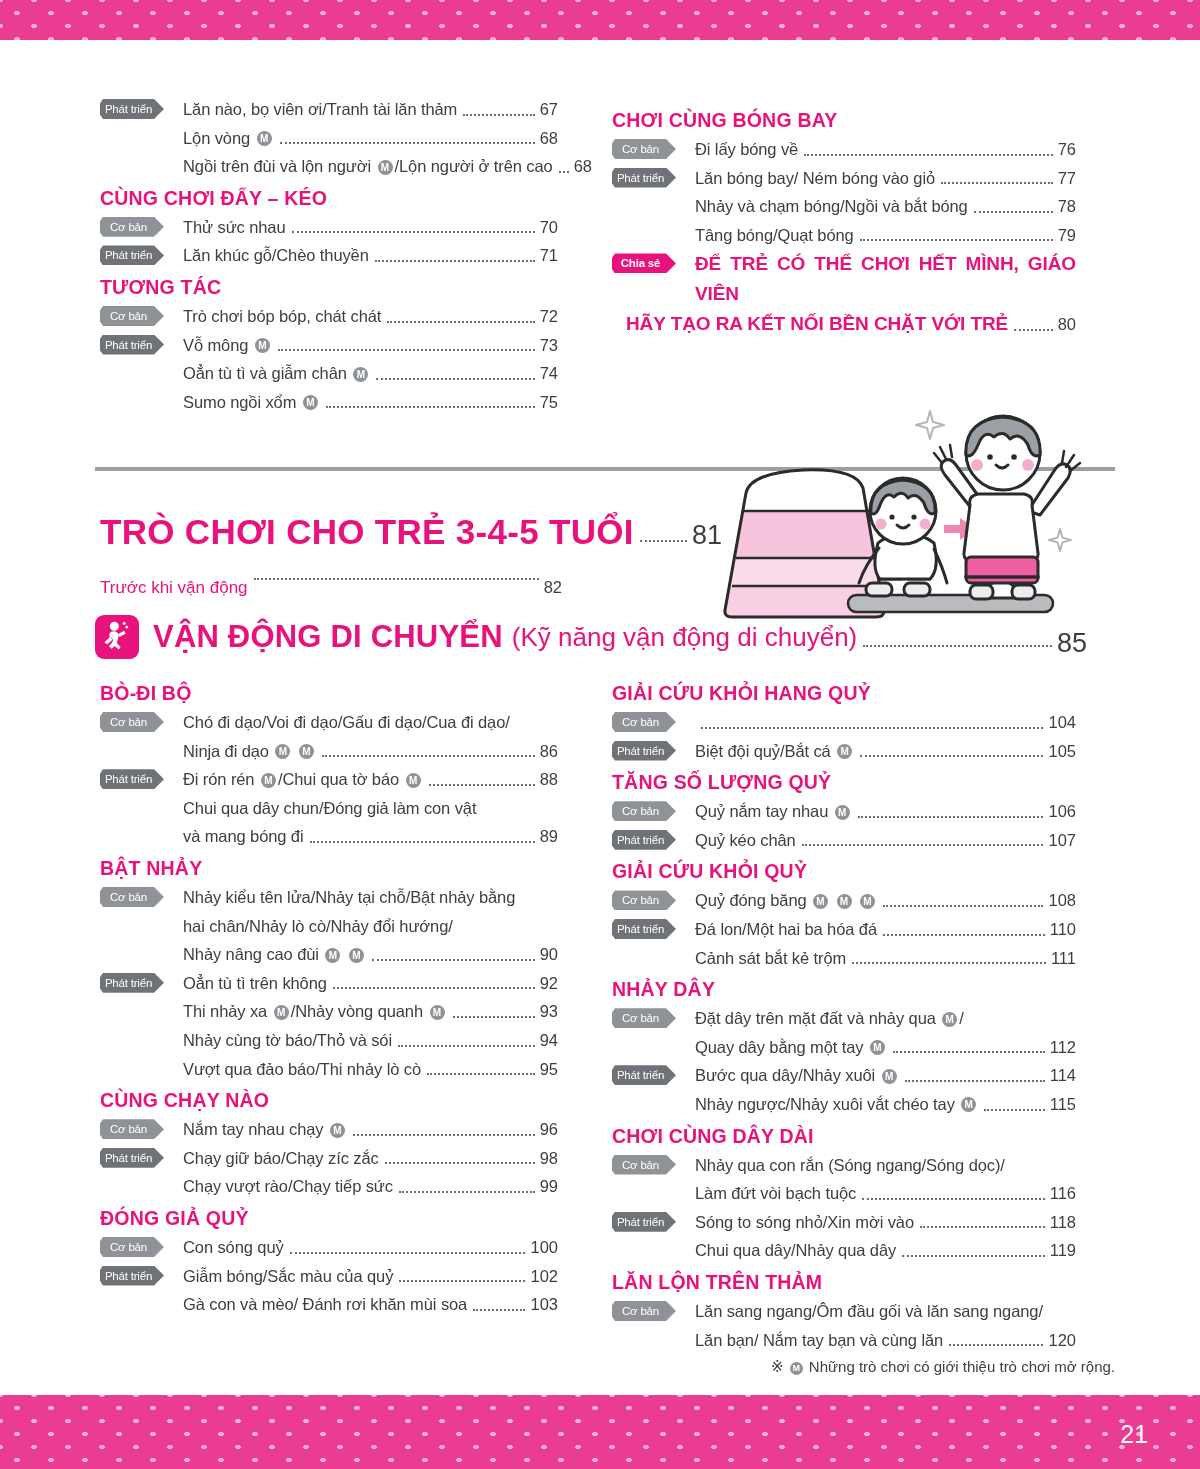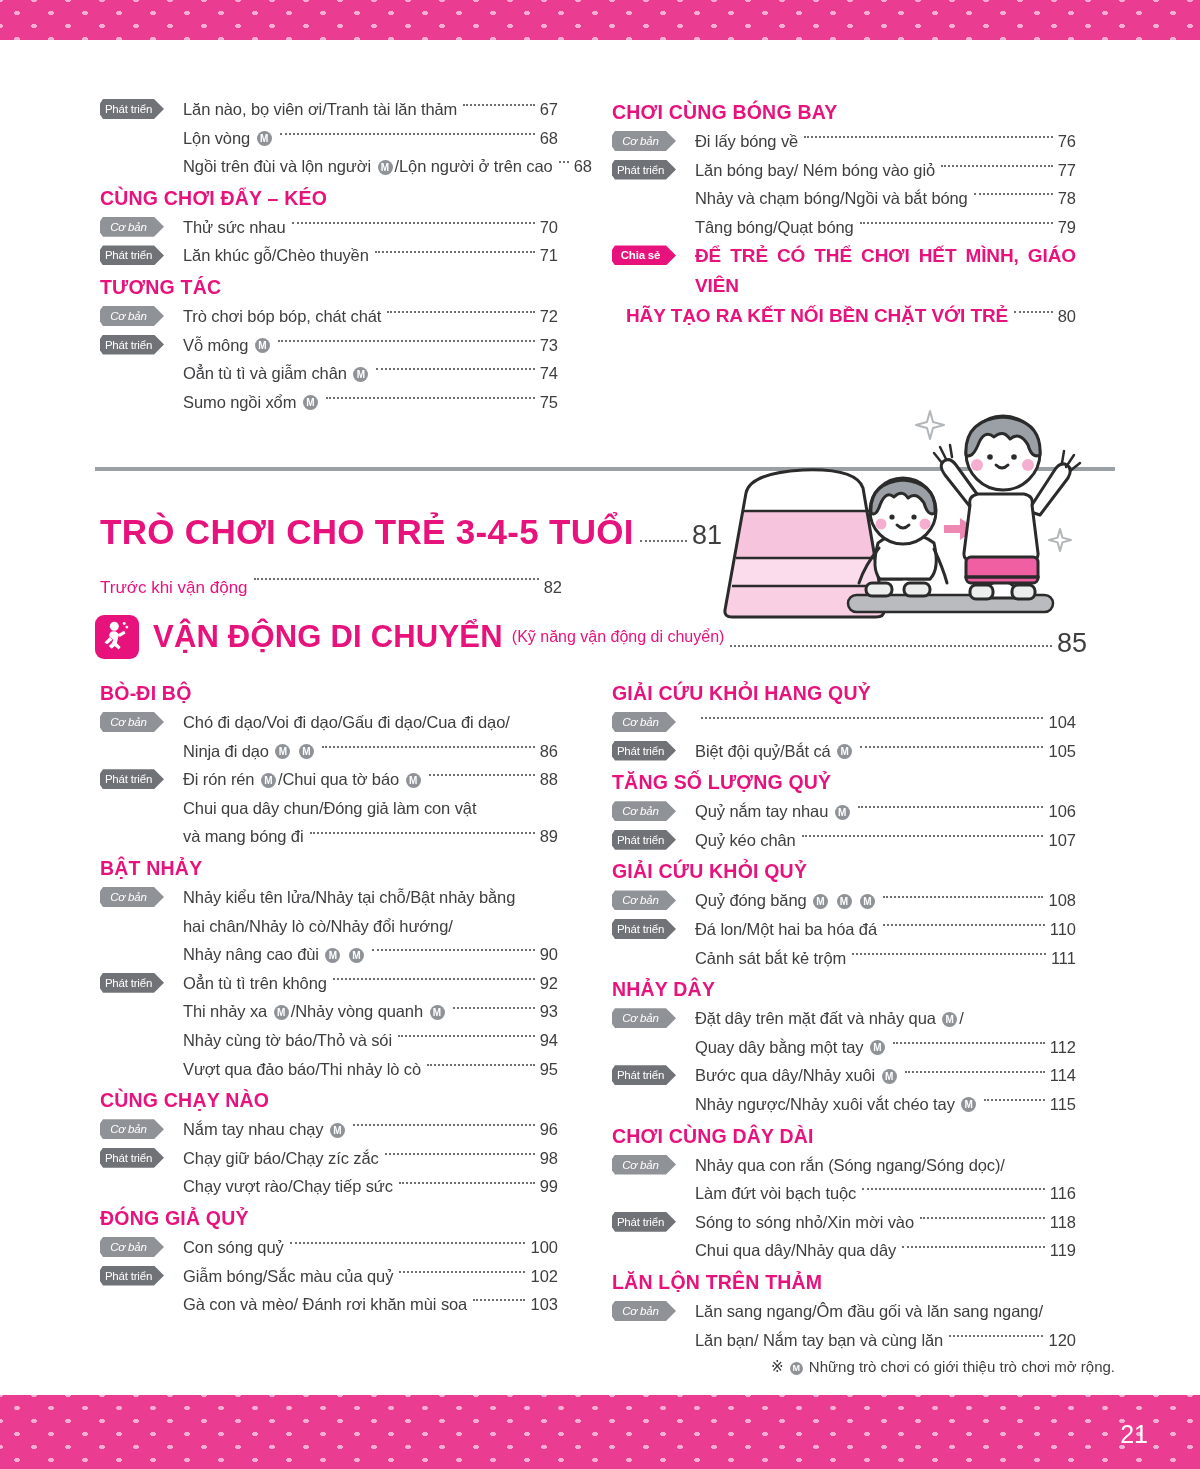--- a/index.html
+++ b/index.html
@@ -26,42 +26,42 @@
     background-size:34px 26px;
     background-position:0 0,17px 13px;
   }
   #band-top{top:0;height:40px;}
   #band-bottom{bottom:0;height:74px;}
   #pageno{position:absolute;right:52px;bottom:22px;color:#fff;font-size:25px;line-height:1;}
 
   
   .col{position:absolute;}
   #top-left{left:100px;top:95px;width:458px;}
-  #top-right{left:612px;top:95px;width:464px;}
+  #top-right{left:612px;top:103px;width:464px;}
   #main-left{left:100px;top:676px;width:458px;}
   #main-right{left:612px;top:676px;width:464px;}
 
   .toc-heading{
     color:var(--pink);font-weight:bold;font-size:19.5px;line-height:26px;
     margin:4px 0 2px;letter-spacing:.2px;white-space:nowrap;
   }
   .entry{position:relative;padding-left:83px;font-size:16.5px;letter-spacing:-.1px;}
   .entry .cont,.entry .row{line-height:28.6px;}
-  .row{display:flex;align-items:center;}
+  .row{display:flex;align-items:flex-end;}
   .txt{white-space:nowrap;}
   .dots{flex:1 1 auto;min-width:10px;margin:0 5px 8px 6px;border-bottom:2.2px dotted #6e6e6e;}
   .num{font-size:16.5px;color:var(--text);font-weight:normal;letter-spacing:0;}
 
   .tag{
     position:absolute;left:0;top:4px;width:64px;height:20px;box-sizing:border-box;
     display:flex;align-items:center;justify-content:center;padding-right:7px;
     color:#fff;font-size:11.5px;letter-spacing:-.2px;white-space:nowrap;
     clip-path:polygon(3px 0,calc(100% - 10px) 0,100% 50%,calc(100% - 10px) 100%,3px 100%,0 78%,0 22%);
   }
-  .tag-co_ban{background:var(--tag-gray);font-style:italic;}
+  .tag-co_ban{background:var(--tag-gray);}
   .tag-phat_trien{background:var(--tag-dark);}
   .tag-chia_se{background:var(--pink);}
 
   .entry.share{color:var(--pink);font-weight:bold;font-size:19px;}
   .entry.share .cont{line-height:30px;}
   .entry.share .row{line-height:30px;}
   .entry.share .share-first{text-align:justify;text-align-last:justify;}
   .entry.share .row.share-rest{margin-left:-69px;}
   .entry.share .num{font-weight:normal;font-size:16.5px;color:var(--text);}
 
@@ -80,21 +80,21 @@
   #part-title .dots{margin-bottom:9px;}
   #intro-row{position:absolute;left:100px;top:578px;width:462px;display:flex;align-items:flex-start;color:var(--pink);font-size:17px;line-height:1.2;}
   #intro-row .num{font-size:16.5px;}
 
   #section-header{position:absolute;left:95px;top:615px;width:992px;display:flex;align-items:flex-end;}
   #sh-icon{
     width:44px;height:44px;border-radius:9px;background:var(--pink);
     display:flex;align-items:center;justify-content:center;margin-right:14px;flex:0 0 auto;
   }
   .sh-title{color:var(--pink);font-weight:bold;font-size:31px;line-height:44px;white-space:nowrap;letter-spacing:.2px;}
-  .sh-sub{color:var(--pink);font-size:16px;font-weight:normal;line-height:44px;white-space:nowrap;margin-left:9px;}
+  .sh-sub{color:var(--pink);font-size:26px;font-weight:normal;line-height:44px;white-space:nowrap;margin-left:9px;}
   #section-header .dots{margin-bottom:12px;}
   .sh-num{font-size:27px;line-height:1.2;color:var(--text);}
 
   #illustration{position:absolute;left:698px;top:393px;width:420px;height:232px;}
   #footnote{position:absolute;right:85px;top:1358px;font-size:15px;color:var(--text);white-space:nowrap;}
 </style>
 </head>
 <body>
 
 <div id="page">

